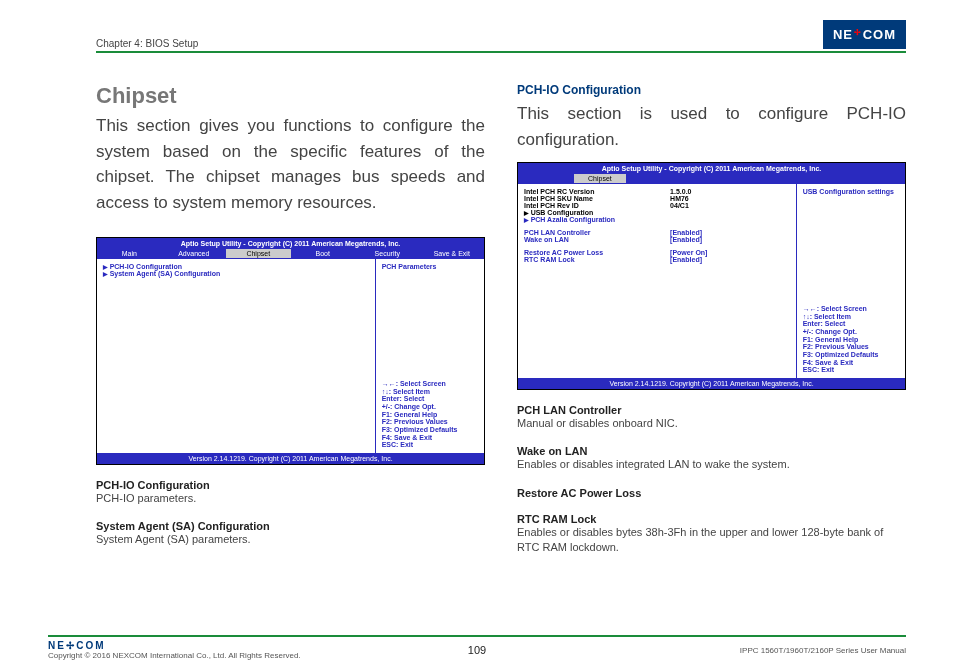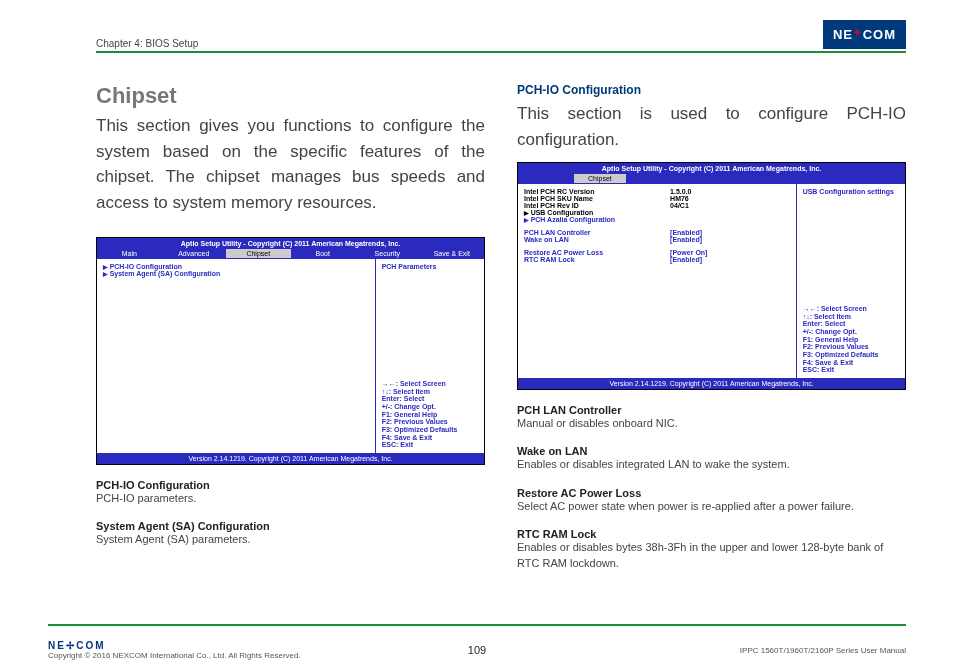--- a/index.html
+++ b/index.html
@@ -25,21 +25,21 @@
   .bios-main { width: 72%; border-right: 1px solid #2a2abf; padding: 4px 6px; color: #2a2abf; font-weight: bold; }
   .bios-side { width: 28%; padding: 4px 6px; color: #2a2abf; font-weight: bold; display: flex; flex-direction: column; justify-content: space-between; }
   .bios-footer { background: #2a2abf; color: #fff; text-align: center; padding: 2px; }
   .item-row { display: flex; }
   .item-label { width: 55%; }
   .item-value { width: 45%; }
   .arrow::before { content: "▶"; font-size: 6px; margin-right: 2px; }
   .desc-group { margin-top: 14px; }
   .desc-title { font-weight: bold; font-size: 11px; color: #222; }
   .desc-text { font-size: 11px; color: #444; line-height: 1.4; }
-  .footer { position: absolute; bottom: 12px; left: 48px; right: 48px; border-top: 2px solid #1a8c3a; padding-top: 14px; display: flex; justify-content: space-between; align-items: center; font-size: 8px; color: #555; }
+  .footer { position: absolute; bottom: 12px; left: 48px; right: 48px; border-top: 2px solid #1a8c3a; padding-top: 3px; display: flex; justify-content: space-between; align-items: center; font-size: 8px; color: #555; }
   .footer .pagenum { font-weight: normal; font-size: 11px; color: #222; position:absolute; left:50%; transform:translateX(-50%); }
   .footer-logo { font-weight: bold; color: #003a7a; letter-spacing: 2px; font-size: 10px; }
   .help-keys div { line-height: 1.1; }
 </style>
 </head>
 <body>
 
 <div class="page">
   <div class="topbar">
     <div class="chapter">Chapter 4: BIOS Setup</div>
@@ -162,21 +162,20 @@
       <div class="desc-group">
         <div class="desc-title">PCH LAN Controller</div>
         <div class="desc-text">Manual or disables onboard NIC.</div>
       </div>
       <div class="desc-group">
         <div class="desc-title">Wake on LAN</div>
         <div class="desc-text">Enables or disables integrated LAN to wake the system.</div>
       </div>
       <div class="desc-group">
         <div class="desc-title">Restore AC Power Loss</div>
-        <div class="desc-text">Select AC power state when power is re-applied after a power failure.</div>
       </div>
       <div class="desc-group">
         <div class="desc-title">RTC RAM Lock</div>
         <div class="desc-text">Enables or disables bytes 38h-3Fh in the upper and lower 128-byte bank of RTC RAM lockdown.</div>
       </div>
     </div>
   </div>
 </div>
 
 <div class="footer">

